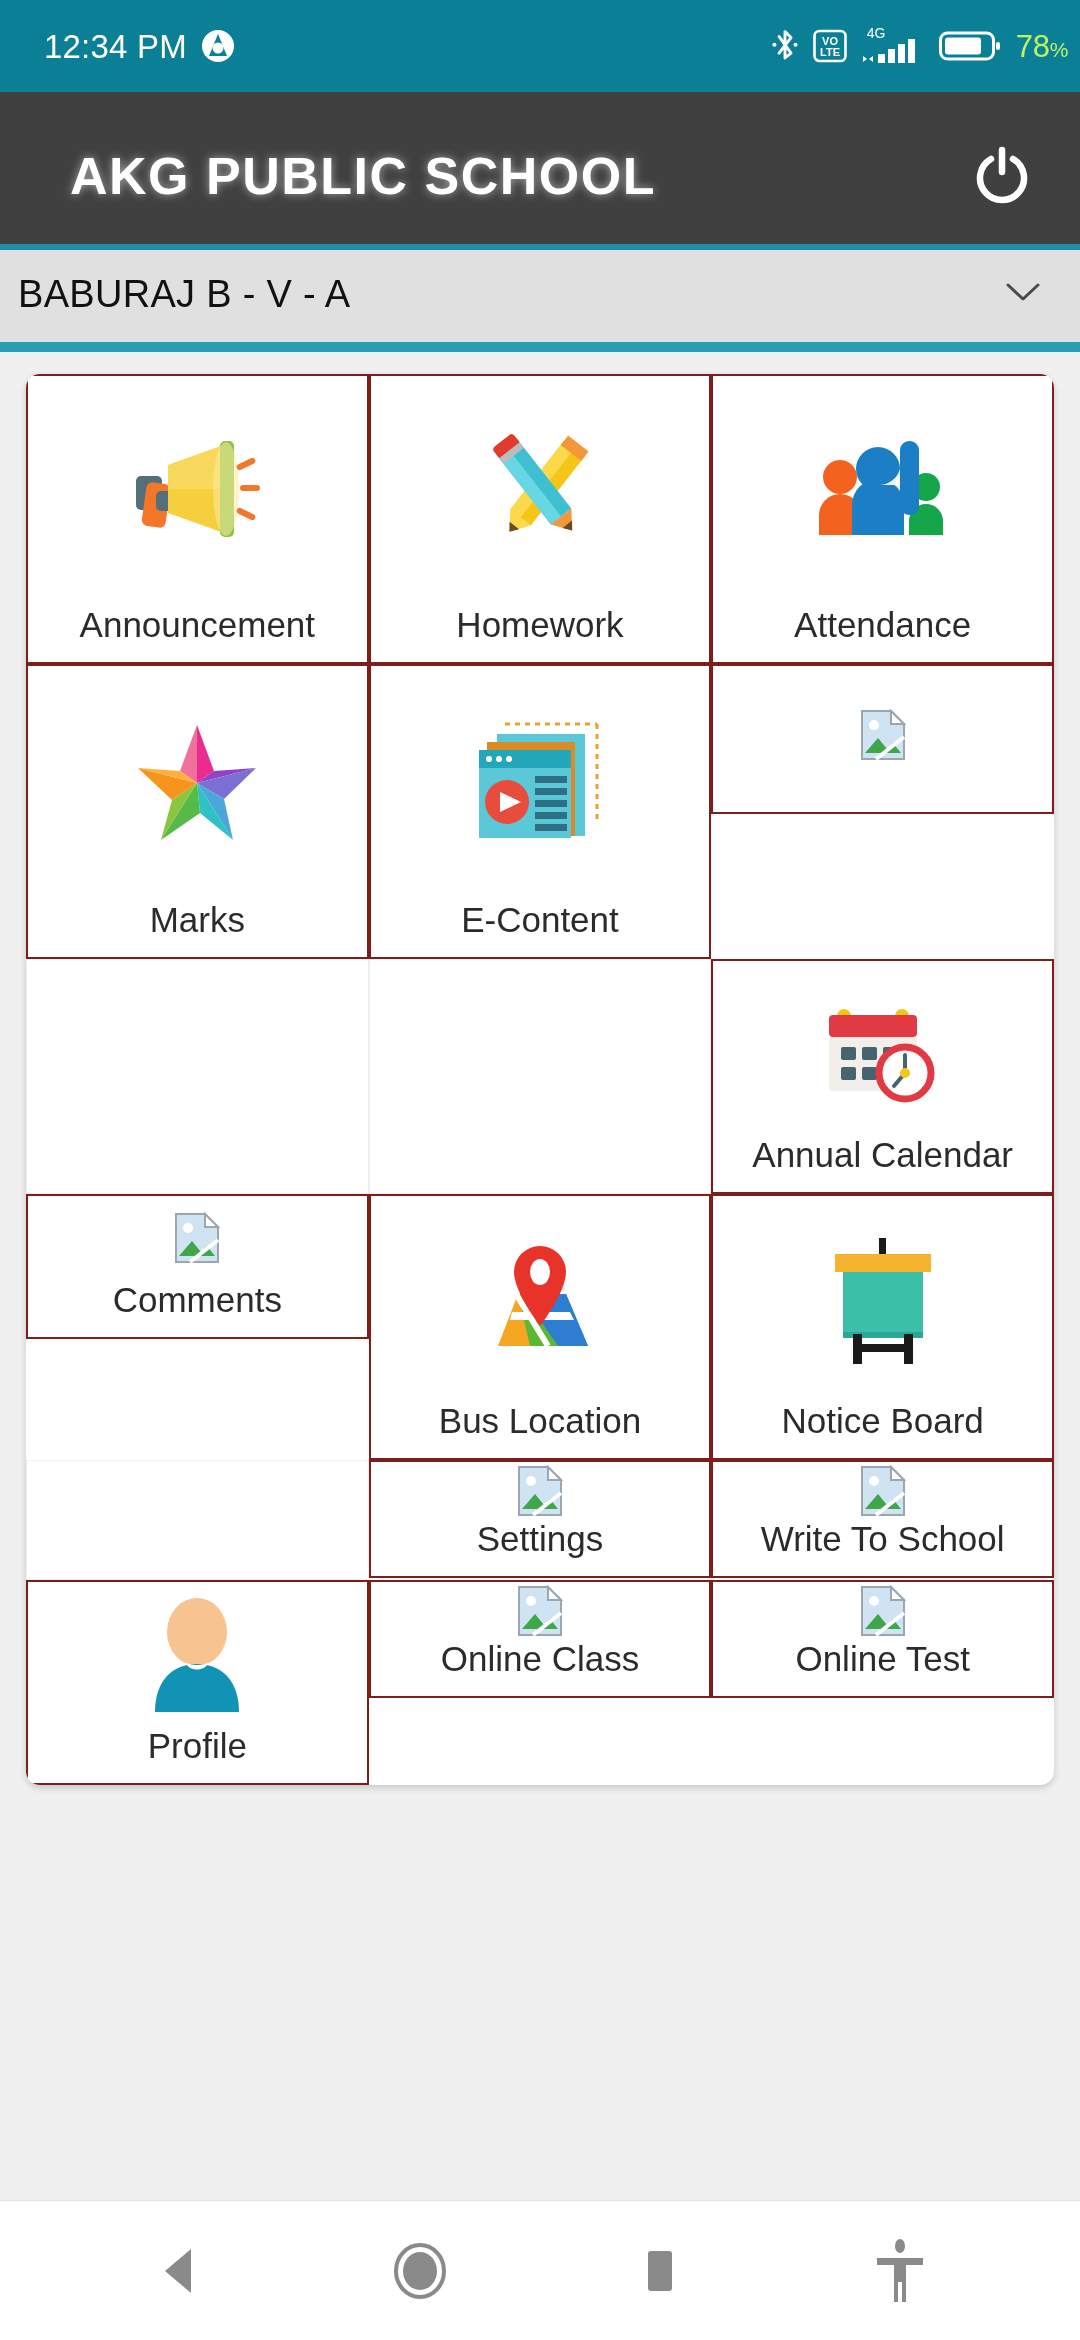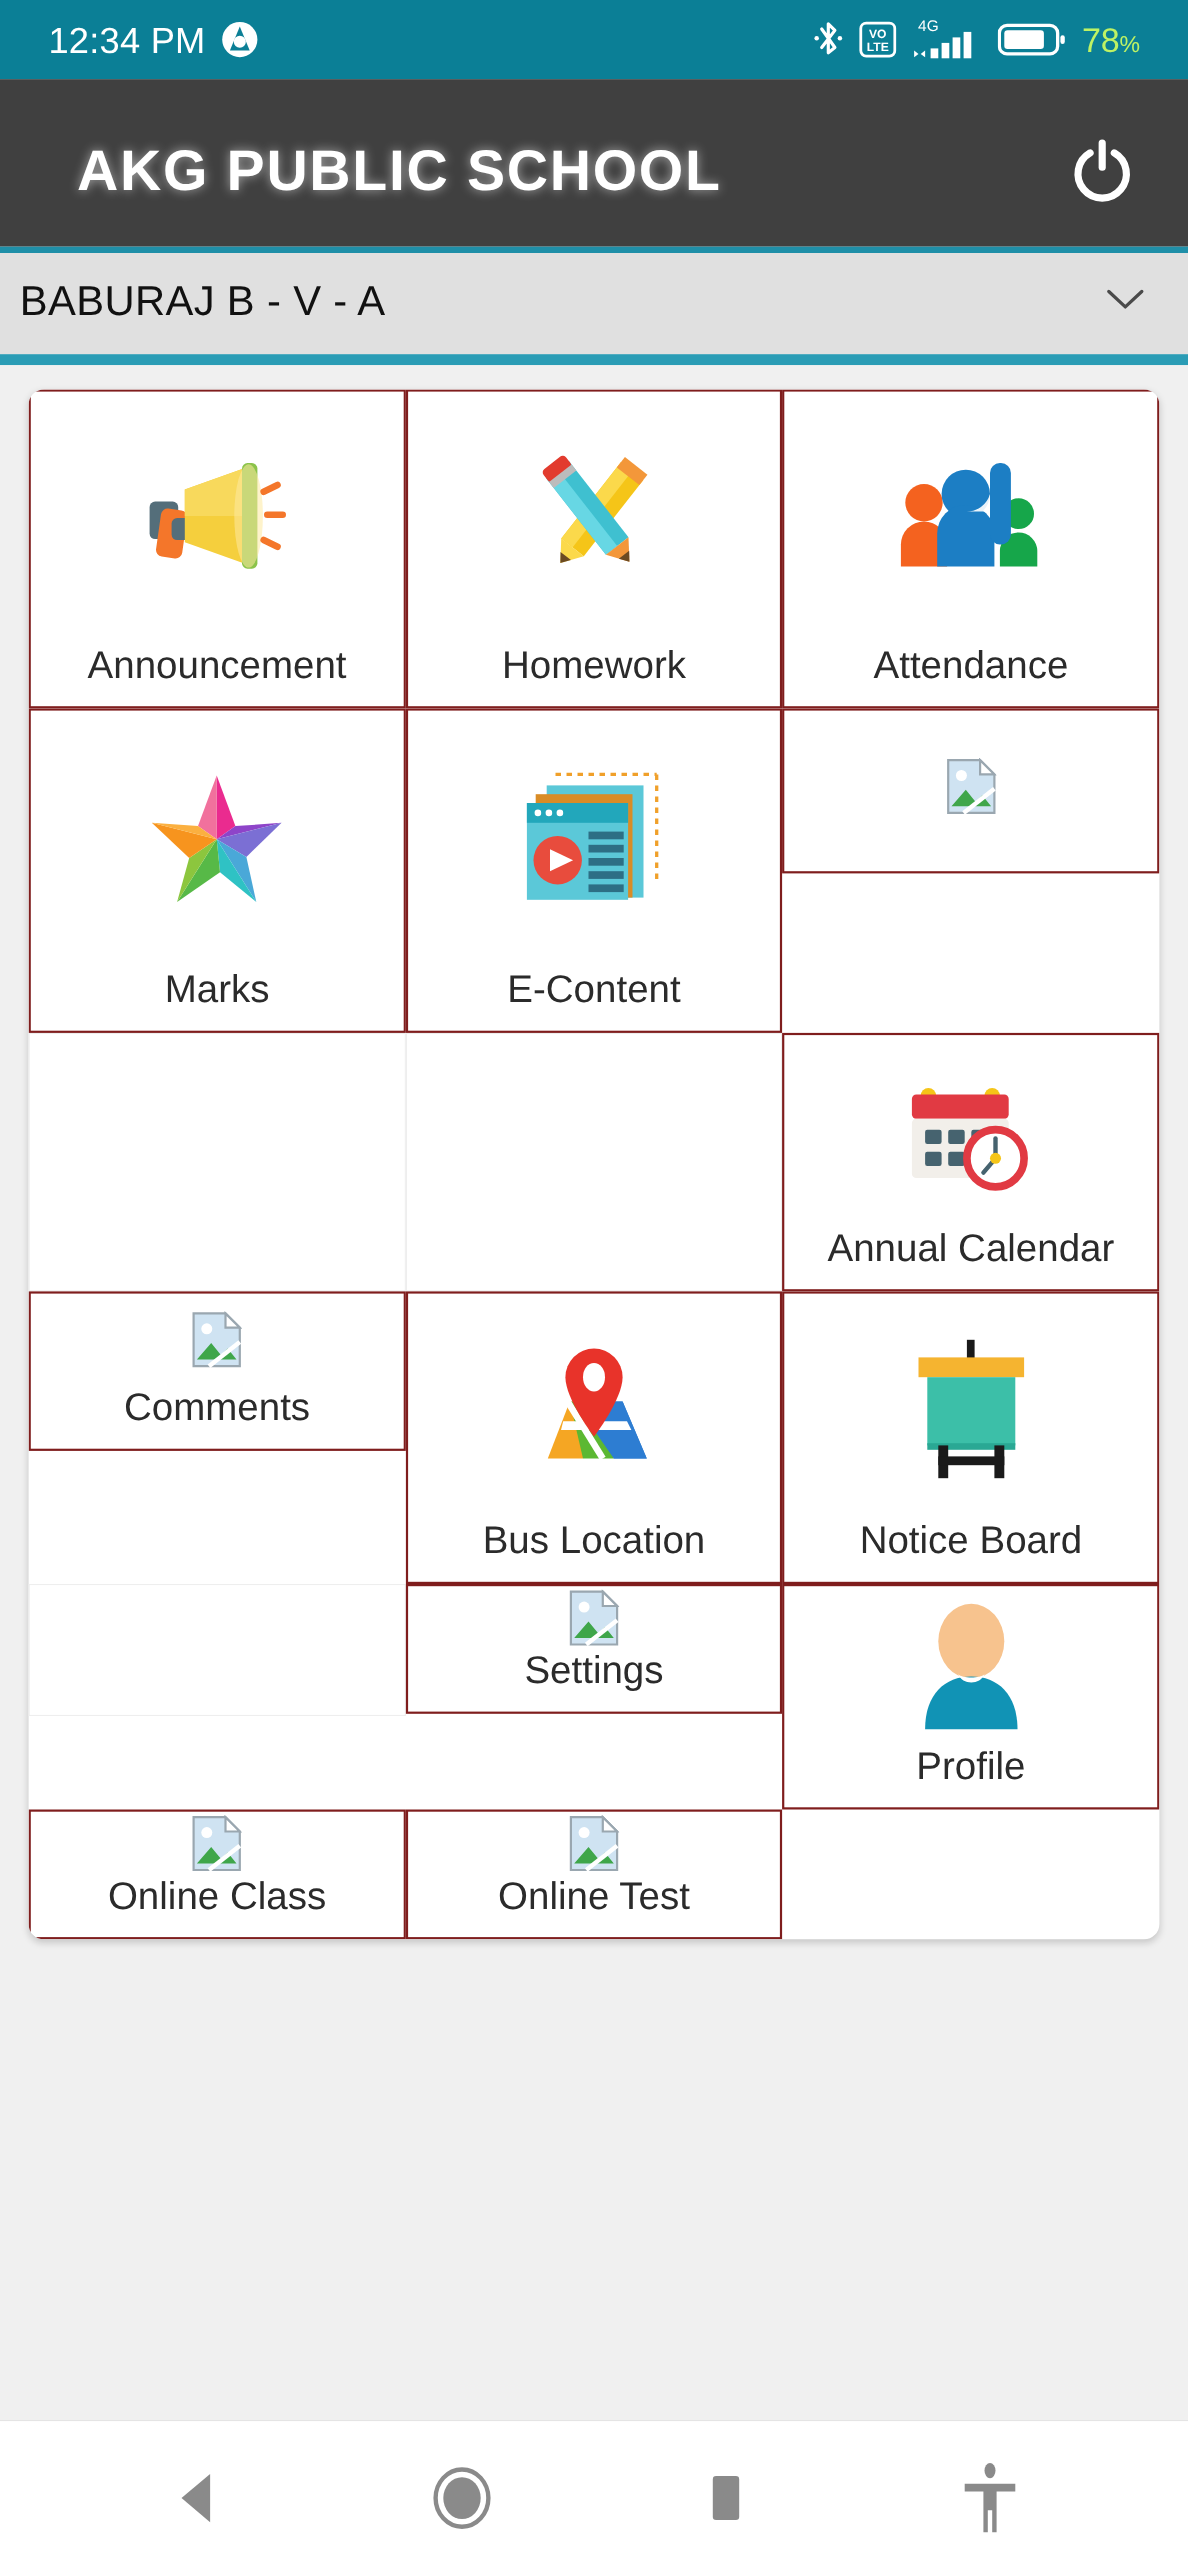--- a/index.html
+++ b/index.html
@@ -11,26 +11,26 @@
   }
 
   body {
     font-family: "Liberation Sans", sans-serif;
     background: #f0f0f0;
     position: relative;
   }
 
   
   .status-bar {
-    height: 72px;
+    height: 92px;
     background: #0b7f96;
     display: flex;
     align-items: center;
     justify-content: space-between;
-    padding: 0 44px 0 44px;
+    padding: 0 12px 0 44px;
     color: #ffffff;
   }
   .status-left {
     display: flex;
     align-items: center;
     gap: 14px;
   }
   .status-time {
     font-size: 33px;
     font-weight: 400;
@@ -457,53 +457,65 @@
         <svg class="broken-img" viewBox="0 0 46 52">
           <path d="M2 2 H31 L44 15 V50 H2 Z" fill="#cfe3f2" stroke="#9aa7b0" stroke-width="2"></path>
           <path d="M31 2 V15 H44 Z" fill="#ffffff" stroke="#9aa7b0" stroke-width="2"></path>
           <path d="M5 44 L18 29 L27 40 L33 34 L41 44 Z" fill="#3fa64a"></path>
           <circle cx="14" cy="16" r="5" fill="#ffffff"></circle>
           <path d="M44 28 L16 50" stroke="#ffffff" stroke-width="4"></path>
         </svg>
       </div>
       <div class="tile-label">Settings</div>
     </div>
-
-    <div class="tile h-205">
-      <div class="tile-icon">
-        <svg width="120" height="120" viewBox="0 0 120 120">
-          <ellipse cx="60" cy="38" rx="30" ry="34" fill="#f7c38e"></ellipse>
-          <path d="M18 118 C18 86 36 70 60 70 C84 70 102 86 102 118 Z" fill="#1193b5"></path>
-          <path d="M48 68 C52 78 68 78 72 68 C68 72 52 72 48 68 Z" fill="#ffffff"></path>
-        </svg>
-      </div>
-      <div class="tile-label">Profile</div>
-    </div>
     <div class="tile h-118">
       <div class="tile-icon">
         <svg class="broken-img" viewBox="0 0 46 52">
           <path d="M2 2 H31 L44 15 V50 H2 Z" fill="#cfe3f2" stroke="#9aa7b0" stroke-width="2"></path>
           <path d="M31 2 V15 H44 Z" fill="#ffffff" stroke="#9aa7b0" stroke-width="2"></path>
           <path d="M5 44 L18 29 L27 40 L33 34 L41 44 Z" fill="#3fa64a"></path>
           <circle cx="14" cy="16" r="5" fill="#ffffff"></circle>
           <path d="M44 28 L16 50" stroke="#ffffff" stroke-width="4"></path>
         </svg>
       </div>
-      <div class="tile-label">Online Class</div>
+      <div class="tile-label">Write To School</div>
+    </div>
+
+    <div class="tile h-205">
+      <div class="tile-icon">
+        <svg width="120" height="120" viewBox="0 0 120 120">
+          <ellipse cx="60" cy="38" rx="30" ry="34" fill="#f7c38e"></ellipse>
+          <path d="M18 118 C18 86 36 70 60 70 C84 70 102 86 102 118 Z" fill="#1193b5"></path>
+          <path d="M48 68 C52 78 68 78 72 68 C68 72 52 72 48 68 Z" fill="#ffffff"></path>
+        </svg>
+      </div>
+      <div class="tile-label">Profile</div>
     </div>
     <div class="tile h-118">
       <div class="tile-icon">
         <svg class="broken-img" viewBox="0 0 46 52">
           <path d="M2 2 H31 L44 15 V50 H2 Z" fill="#cfe3f2" stroke="#9aa7b0" stroke-width="2"></path>
           <path d="M31 2 V15 H44 Z" fill="#ffffff" stroke="#9aa7b0" stroke-width="2"></path>
           <path d="M5 44 L18 29 L27 40 L33 34 L41 44 Z" fill="#3fa64a"></path>
           <circle cx="14" cy="16" r="5" fill="#ffffff"></circle>
           <path d="M44 28 L16 50" stroke="#ffffff" stroke-width="4"></path>
         </svg>
       </div>
+      <div class="tile-label">Online Class</div>
+    </div>
+    <div class="tile h-118">
+      <div class="tile-icon">
+        <svg class="broken-img" viewBox="0 0 46 52">
+          <path d="M2 2 H31 L44 15 V50 H2 Z" fill="#cfe3f2" stroke="#9aa7b0" stroke-width="2"></path>
+          <path d="M31 2 V15 H44 Z" fill="#ffffff" stroke="#9aa7b0" stroke-width="2"></path>
+          <path d="M5 44 L18 29 L27 40 L33 34 L41 44 Z" fill="#3fa64a"></path>
+          <circle cx="14" cy="16" r="5" fill="#ffffff"></circle>
+          <path d="M44 28 L16 50" stroke="#ffffff" stroke-width="4"></path>
+        </svg>
+      </div>
       <div class="tile-label">Online Test</div>
     </div>
 
   </div>
 </div>
 
 <div class="spacer-bottom"></div>
 
 <div class="nav-bar">
   <div class="nav-btn">

